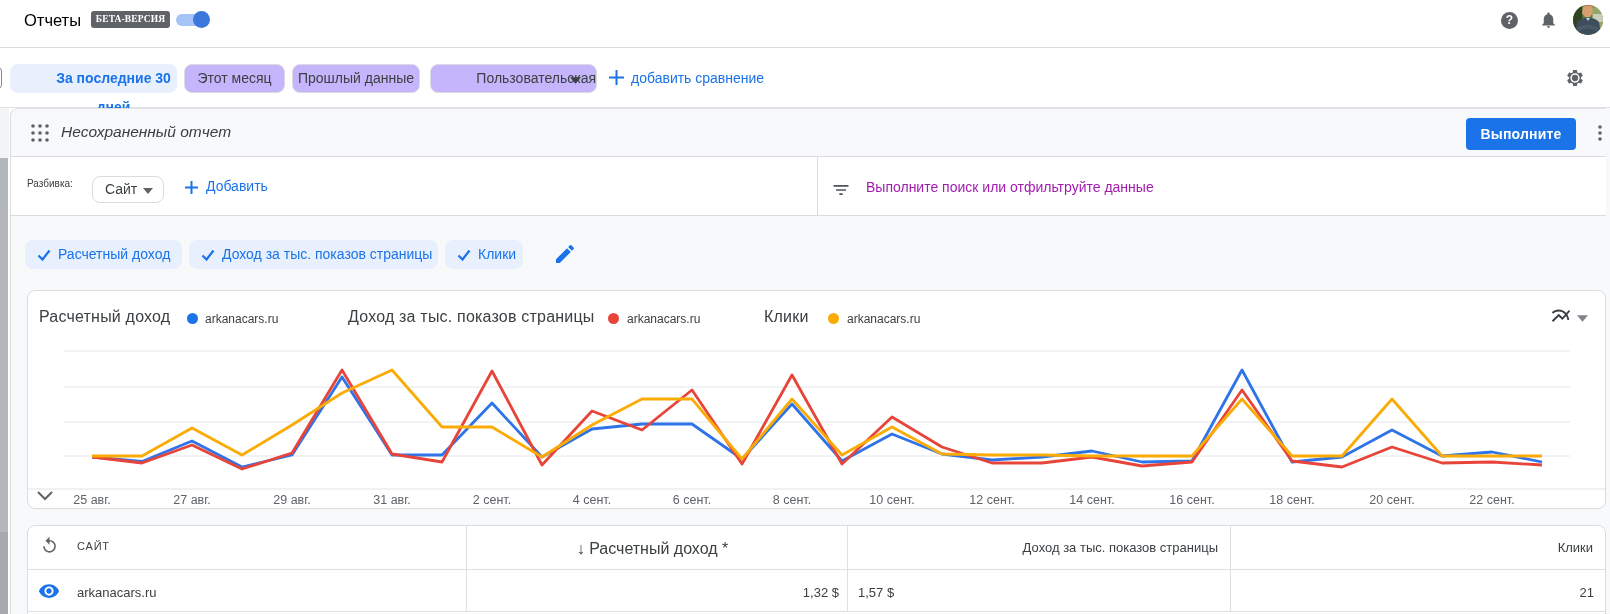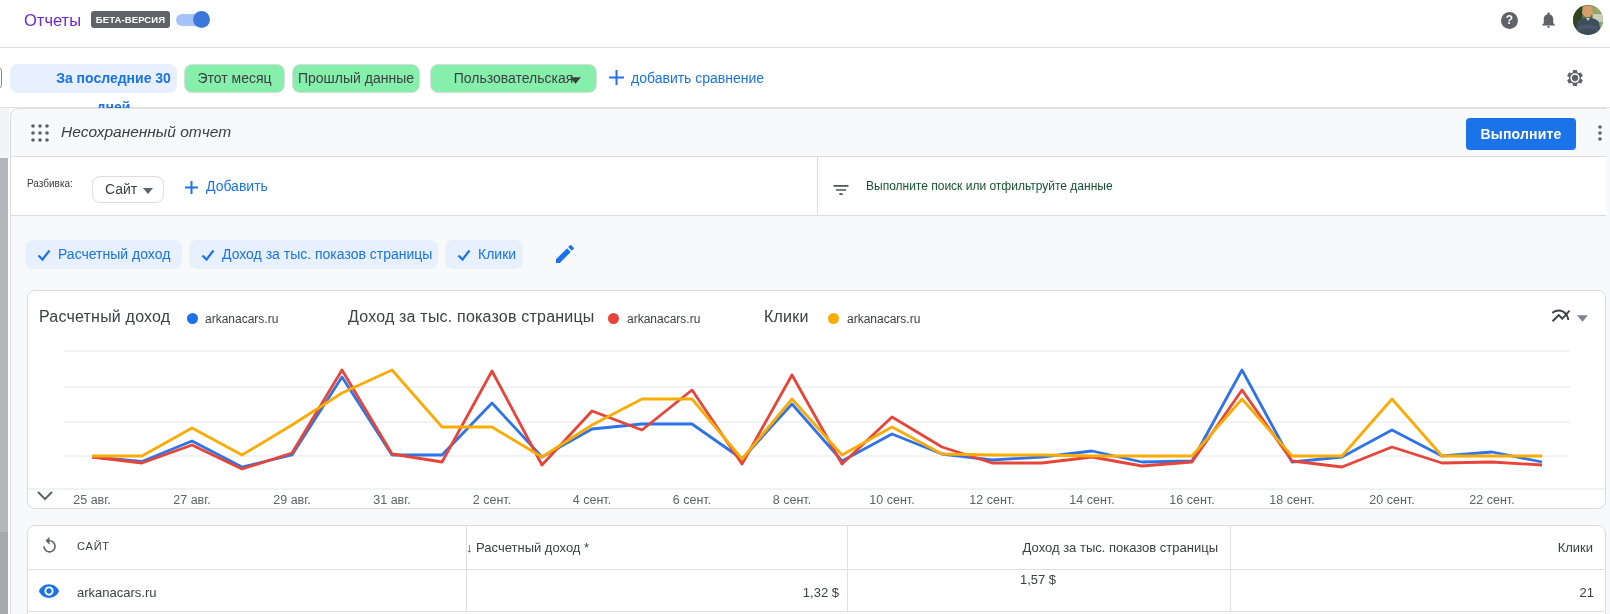--- a/index.html
+++ b/index.html
@@ -3,50 +3,50 @@
 <meta charset="utf-8">
 <style>
 * { margin:0; padding:0; box-sizing:border-box; }
 html,body { width:1610px; height:614px; overflow:hidden; background:#fff;
   font-family:"Liberation Sans", sans-serif; }
 .abs { position:absolute; }
 #page { position:relative; width:1610px; height:614px; }
 
 
 #hdr { position:absolute; left:0; top:0; width:1610px; height:48px; background:#fff; border-bottom:1px solid #dadce0; }
-#hdr .title { position:absolute; left:24px; top:11px; font-size:16.5px; color:#6d28d9; }
+#hdr .title { position:absolute; left:24px; top:11px; font-size:16.5px; color:#000000; }
 #beta { position:absolute; left:91px; top:11px; width:79px; height:17px; background:#5f6368; border-radius:3px;
-  color:#fff; font-size:9.5px; font-weight:bold; letter-spacing:0.1px; text-align:center; line-height:17px; white-space:nowrap; }
+  color:#fff; font-size:9.5px; font-weight:bold; letter-spacing:0.1px; text-align:center; line-height:17px; white-space:nowrap;font-family:Liberation Serif, serif; }
 #toggle-track { position:absolute; left:176px; top:14px; width:33px; height:12px; background:#a5c3f7; border-radius:7px; }
 #toggle-knob { position:absolute; left:193px; top:11px; width:17px; height:17px; background:#3c78dc; border-radius:50%; }
 #helpc { position:absolute; left:1501px; top:11.5px; width:17px; height:17px; border-radius:50%; background:#5f6368;
   color:#fff; font-size:12px; font-weight:bold; text-align:center; line-height:17px; }
 
 
 #toolbar { position:absolute; left:0; top:48px; width:1610px; height:60px; background:#fff; border-bottom:1px solid #dfe1e5; }
 .datechip { position:absolute; top:16px; height:29px; border-radius:8px; font-size:14px; line-height:27px; text-align:center; }
 .chip-sel { background:#e8f0fe; color:#1a73e8; font-weight:bold; }
-.chip-n { background:#86efac; border:1px solid #dadce0; color:#3c4043; }
+.chip-n { background:#c4b5fd; border:1px solid #dadce0; color:#3c4043; }
 #frag { position:absolute; left:-6px; top:19px; width:8px; height:22px; border:1px solid #84888d; border-radius:6px; background:#fff; }
 .bluelink { color:#1a73e8; font-size:14px; }
 
 
 #card { position:absolute; left:10px; top:108px; width:1596px; height:506px;
   border-left:1px solid #dadce0; border-top:1px solid #dfe1e5; border-top-left-radius:8px; background:#f8f9fa; }
 #titlerow { position:absolute; left:0; top:0; width:1596px; height:48px; background:#f8f9fa;
   border-bottom:1px solid #dadce0; border-top-left-radius:8px; }
 #titlerow .rpt { position:absolute; left:50px; top:14px; font-style:italic; font-size:15.5px; color:#3c4043; }
 #savebtn { position:absolute; left:1455px; top:9px; width:110px; height:32px; background:#1a73e8; border-radius:4px;
   color:#fff; font-size:14px; font-weight:bold; letter-spacing:0.2px; text-align:center; line-height:32px; }
 #ctrlrow { position:absolute; left:0; top:48px; width:1596px; height:59px; background:#fff; border-bottom:1px solid #dadce0; }
 #ctrlrow .lbl { position:absolute; left:16px; top:21px; font-size:10px; color:#3c4043; }
 #sitechip { position:absolute; left:81px; top:19px; width:72px; height:27px; border:1px solid #dadce0; border-radius:8px; background:#fff; }
 #sitechip span { position:absolute; left:12px; top:4px; font-size:14px; color:#3c4043; }
 #vdiv { position:absolute; left:806px; top:0; width:1px; height:59px; background:#dadce0; }
-#searchph { position:absolute; left:855px; top:22px; font-size:12px; color:#14532d; }
+#searchph { position:absolute; left:855px; top:22px; font-size:14px; color:#a21caf; }
 
 
 .mchip { position:absolute; top:131px; height:29px; background:#e8f0fe; border-radius:8px;
   color:#1a73e8; font-size:14px; line-height:29px; }
 .ckm { position:absolute; left:12px; top:7.5px; }
 .mt { position:absolute; left:33px; top:0; white-space:nowrap; }
 
 
 #chartcard { position:absolute; left:16px; top:181px; width:1579px; height:219px; background:#fff;
   border:1px solid #dadce0; border-radius:8px; }
@@ -98,21 +98,21 @@
         <path d="M5 22 Q15 17 25 22 L25 26 Q15 21 5 26 Z" fill="#4a5a68"></path>
       </g>
     </svg>
   </div>
 
   <div id="toolbar">
     <div id="frag"></div>
     <div class="datechip chip-sel" style="left:10px; width:167px; line-height:29px;padding-left:40px;">За последние 30 дней</div>
     <div class="datechip chip-n" style="left:184px; width:101px;">Этот месяц</div>
     <div class="datechip chip-n" style="left:292px; width:128px;">Прошлый данные</div>
-    <div class="datechip chip-n" style="left:430px; width:167px; text-align:center; padding-left:0;">Пользовательская
+    <div class="datechip chip-n" style="left:430px; width:167px; text-align:right; padding-left:0;">Пользовательская
       <svg class="abs" style="left:139px; top:11.5px;" width="11" height="7" viewBox="0 0 10 6">
           <path d="M0 0 L10 0 L5 6 Z" fill="#3c4043"></path>
         </svg>
     </div>
     <svg class="abs" style="left:609px; top:22px;" width="15" height="15" viewBox="0 0 15 15">
         <path d="M7.5 0 V15 M0 7.5 H15" stroke="#1a73e8" stroke-width="2"></path>
       </svg>
     <div class="abs bluelink" style="left:631px; top:22px;">добавить сравнение</div>
     <svg class="abs" style="left:1565px; top:20px;" width="20" height="20" viewBox="0 0 24 24" fill="#5f6368" fill-rule="evenodd">
       <path fill-rule="evenodd" d="M19.14 12.94c.04-.3.06-.61.06-.94 0-.32-.02-.64-.07-.94l2.03-1.58c.18-.14.23-.41.12-.61l-1.92-3.32c-.12-.22-.37-.29-.59-.22l-2.39.96c-.5-.38-1.03-.7-1.62-.94l-.36-2.54c-.04-.24-.24-.41-.48-.41h-3.84c-.24 0-.43.17-.47.41l-.36 2.54c-.59.24-1.13.57-1.62.94l-2.39-.96c-.22-.08-.47 0-.59.22L2.74 8.87c-.12.21-.08.47.12.61l2.03 1.58c-.05.3-.09.63-.09.94s.02.64.07.94l-2.03 1.58c-.18.14-.23.41-.12.61l1.92 3.32c.12.22.37.29.59.22l2.39-.96c.5.38 1.03.7 1.62.94l.36 2.54c.05.24.24.41.48.41h3.84c.24 0 .44-.17.47-.41l.36-2.54c.59-.24 1.13-.56 1.62-.94l2.39.96c.22.08.47 0 .59-.22l1.92-3.32c.12-.22.07-.47-.12-.61l-2.01-1.58zM12 15.6c-1.98 0-3.6-1.62-3.6-3.6s1.62-3.6 3.6-3.6 3.6 1.62 3.6 3.6-1.62 3.6-3.6 3.6z"></path>
@@ -230,34 +230,34 @@
         <path d="M1 1 L8 8 L15 1" stroke="#5f6368" stroke-width="2" fill="none"></path>
       </svg>
     </div>
 
     <div id="tablecard">
       <div id="thead">
         <svg class="abs" style="left:12px; top:10px;" width="19" height="19" viewBox="0 0 24 24" fill="#5f6368">
           <path d="M12 5V1L7 6l5 5V7c3.31 0 6 2.69 6 6s-2.69 6-6 6-6-2.69-6-6H4c0 4.42 3.58 8 8 8s8-3.58 8-8-3.58-8-8-8z"></path>
         </svg>
         <div class="th" style="left:49px; top:14px; letter-spacing:0.8px;">САЙТ</div>
-        <div class="th" style="left:438px; top:14px; width:373px; text-align:left; font-size:13px;">↓ Расчетный доход *</div>
+        <div class="th" style="left:438px; top:14px; width:373px; text-align:center; font-size:16px;">↓ Расчетный доход *</div>
         <div class="th" style="left:830px; top:14px; width:360px; text-align:right; font-size:13px;">Доход за тыс. показов страницы</div>
         <div class="th" style="left:1212px; top:14px; width:353px; text-align:right; font-size:13px;">Клики</div>
         <div class="cdiv" style="left:438px; height:44px;"></div>
         <div class="cdiv" style="left:819px; height:44px;"></div>
         <div class="cdiv" style="left:1202px; height:44px;"></div>
       </div>
       <div id="trow">
         <svg class="abs" style="left:10px; top:14px;" width="22" height="15" viewBox="0 0 24 16" fill="#1a73e8">
           <path d="M12 0C7 0 2.7 3.1 1 7.5 2.7 11.9 7 15 12 15s9.3-3.1 11-7.5C21.3 3.1 17 0 12 0zm0 12.5c-2.8 0-5-2.2-5-5s2.2-5 5-5 5 2.2 5 5-2.2 5-5 5zm0-8c-1.7 0-3 1.3-3 3s1.3 3 3 3 3-1.3 3-3-1.3-3-3-3z"></path>
         </svg>
         <div class="td" style="left:49px; top:15px;">arkanacars.ru</div>
         <div class="td" style="left:438px; top:15px; width:373px; text-align:right;padding-left:12px;">1,32 $</div>
-        <div class="td" style="left:830px; top:2px; width:360px; text-align:center;">1,57 $</div>
+        <div class="td" style="left:830px; top:15px; width:360px; text-align:left;">1,57 $</div>
         <div class="td" style="left:1212px; top:15px; width:354px; text-align:right;">21</div>
         <div class="cdiv" style="left:438px; height:42px;"></div>
         <div class="cdiv" style="left:819px; height:42px;"></div>
         <div class="cdiv" style="left:1202px; height:42px;"></div>
       </div>
     </div>
   </div>
 
   <div id="lscroll"></div>
   <div class="abs" style="left:0; top:108px; width:9px; height:50px; background:#f3f4f6;"></div>

